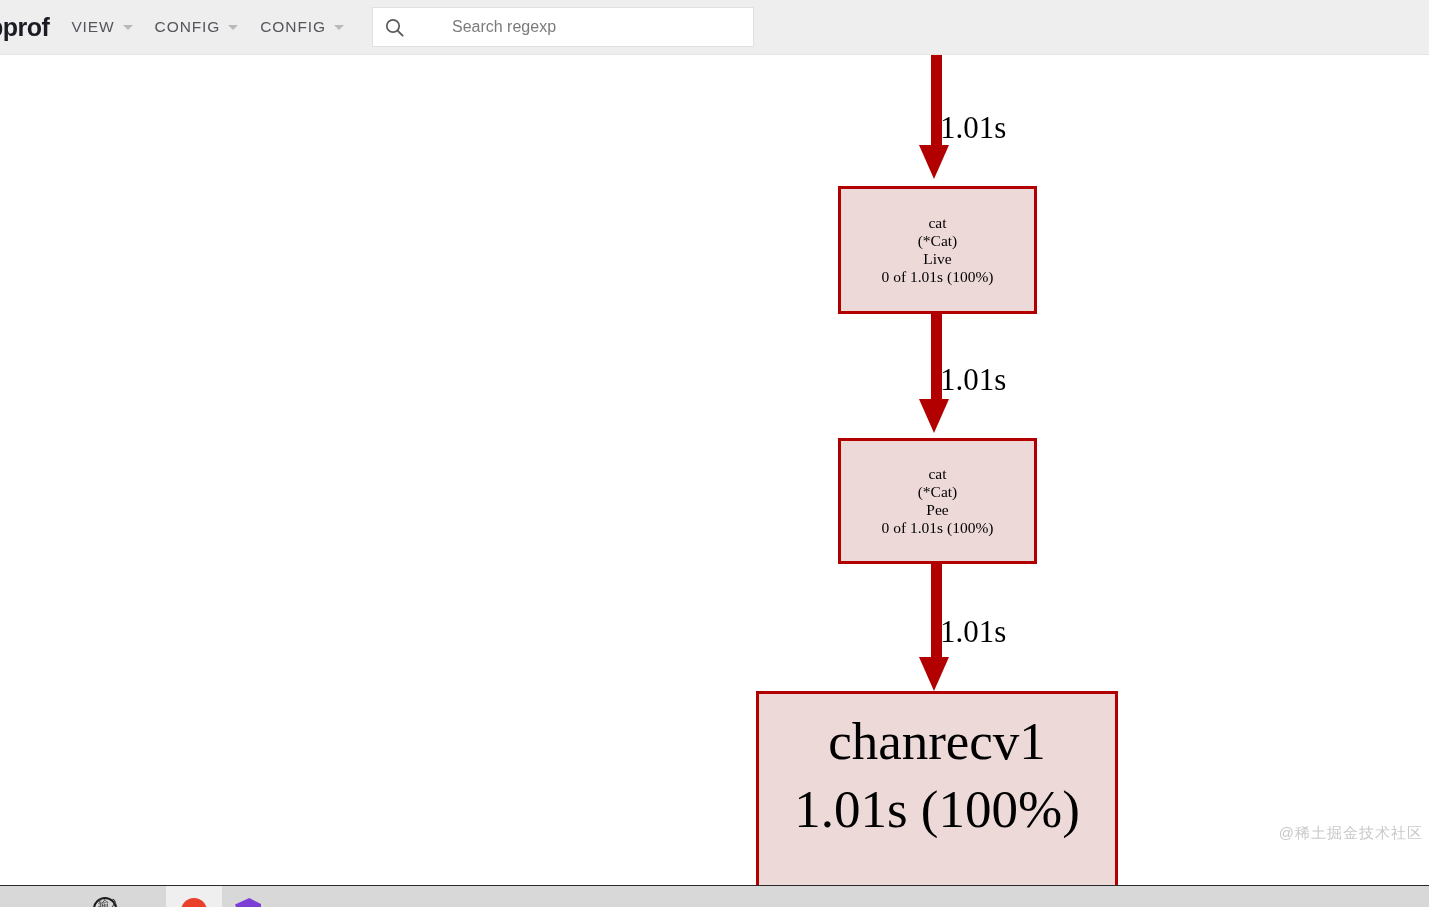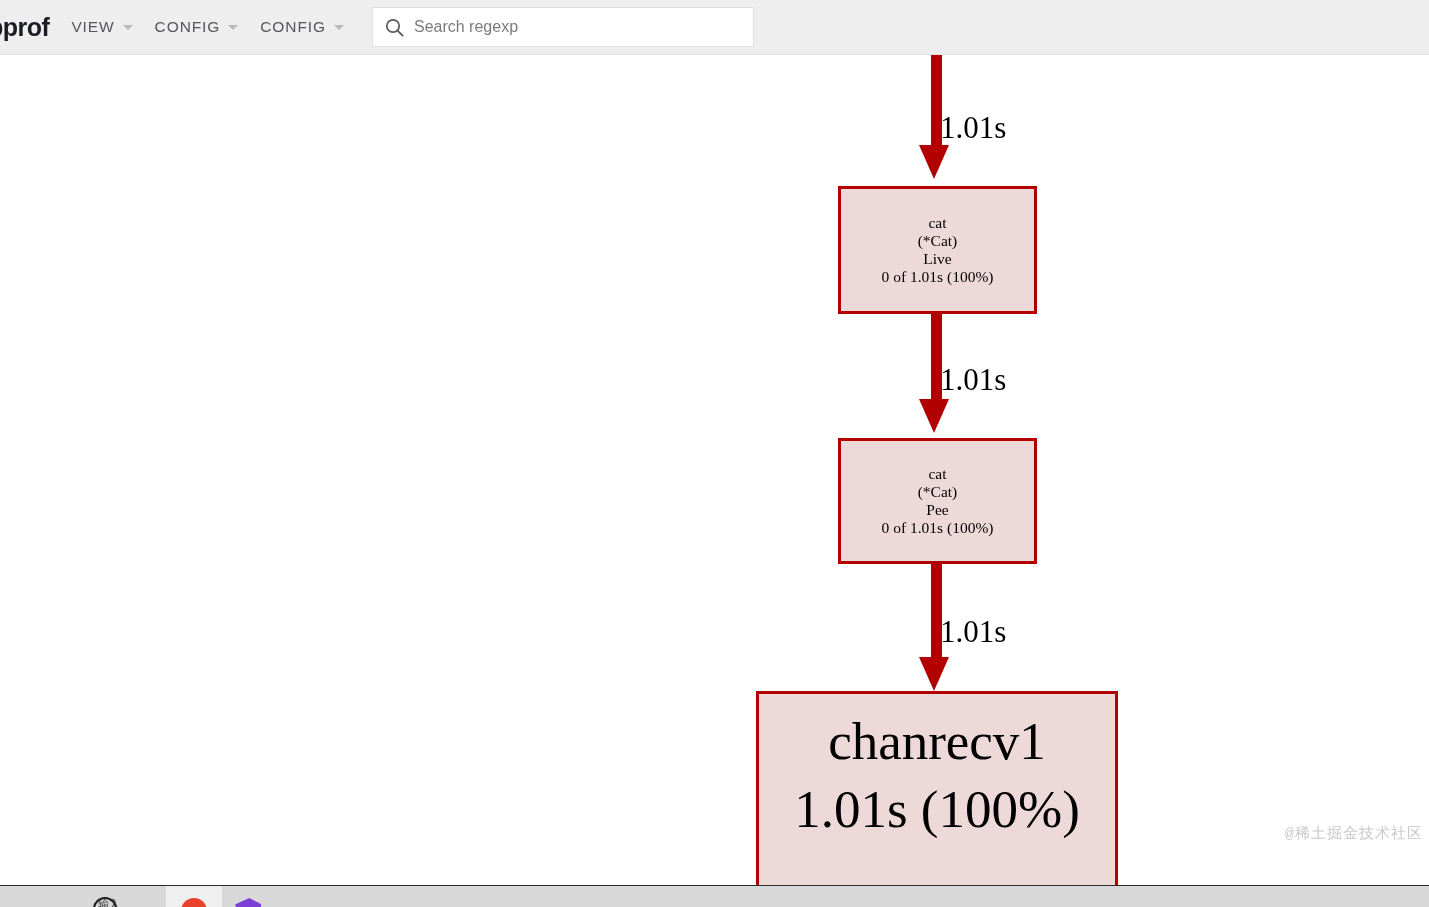--- a/index.html
+++ b/index.html
@@ -39,20 +39,21 @@
     border-right:5px solid transparent;
     border-top:5px solid #b9b9b9;
   }
   #searchwrap {
     margin-left:28px;
     width:382px; height:40px;
     background:#ffffff;
     border:1px solid #e0e0e0;
     display:flex; align-items:center;
     padding:5px 12px;
+    gap:38px;
   }
   #searchwrap svg { flex:0 0 auto; }
   #search-input {
     border:none; outline:none;
     flex:1; margin-left:10px;
     font-size:16px; color:#333;
     font-family:"Liberation Sans", sans-serif;
     background:transparent;
   }
   #search-input::placeholder { color:#7b7b7b; }
@@ -115,21 +116,21 @@
   #e2-label { left:924px; top:307px; }
   
   #e3-shaft { left:915px; top:509px; height:93px; }
   #e3-head  { left:903px; top:602px; }
   #e3-label { left:924px; top:559px; }
 
   
   #watermark {
     position:absolute; right:22px; bottom:42px;
     color:#c9c9c9; font-size:15px;
-    font-family:Liberation Mono, monospace;
+    font-family:Liberation Sans, sans-serif;
     letter-spacing:1px;
     white-space:nowrap;
   }
 
   
   #taskbar {
     position:absolute; left:0; top:885px;
     width:1429px; height:22px;
     background:#d8d8d8;
     border-top:1px solid #2b2b2b;

